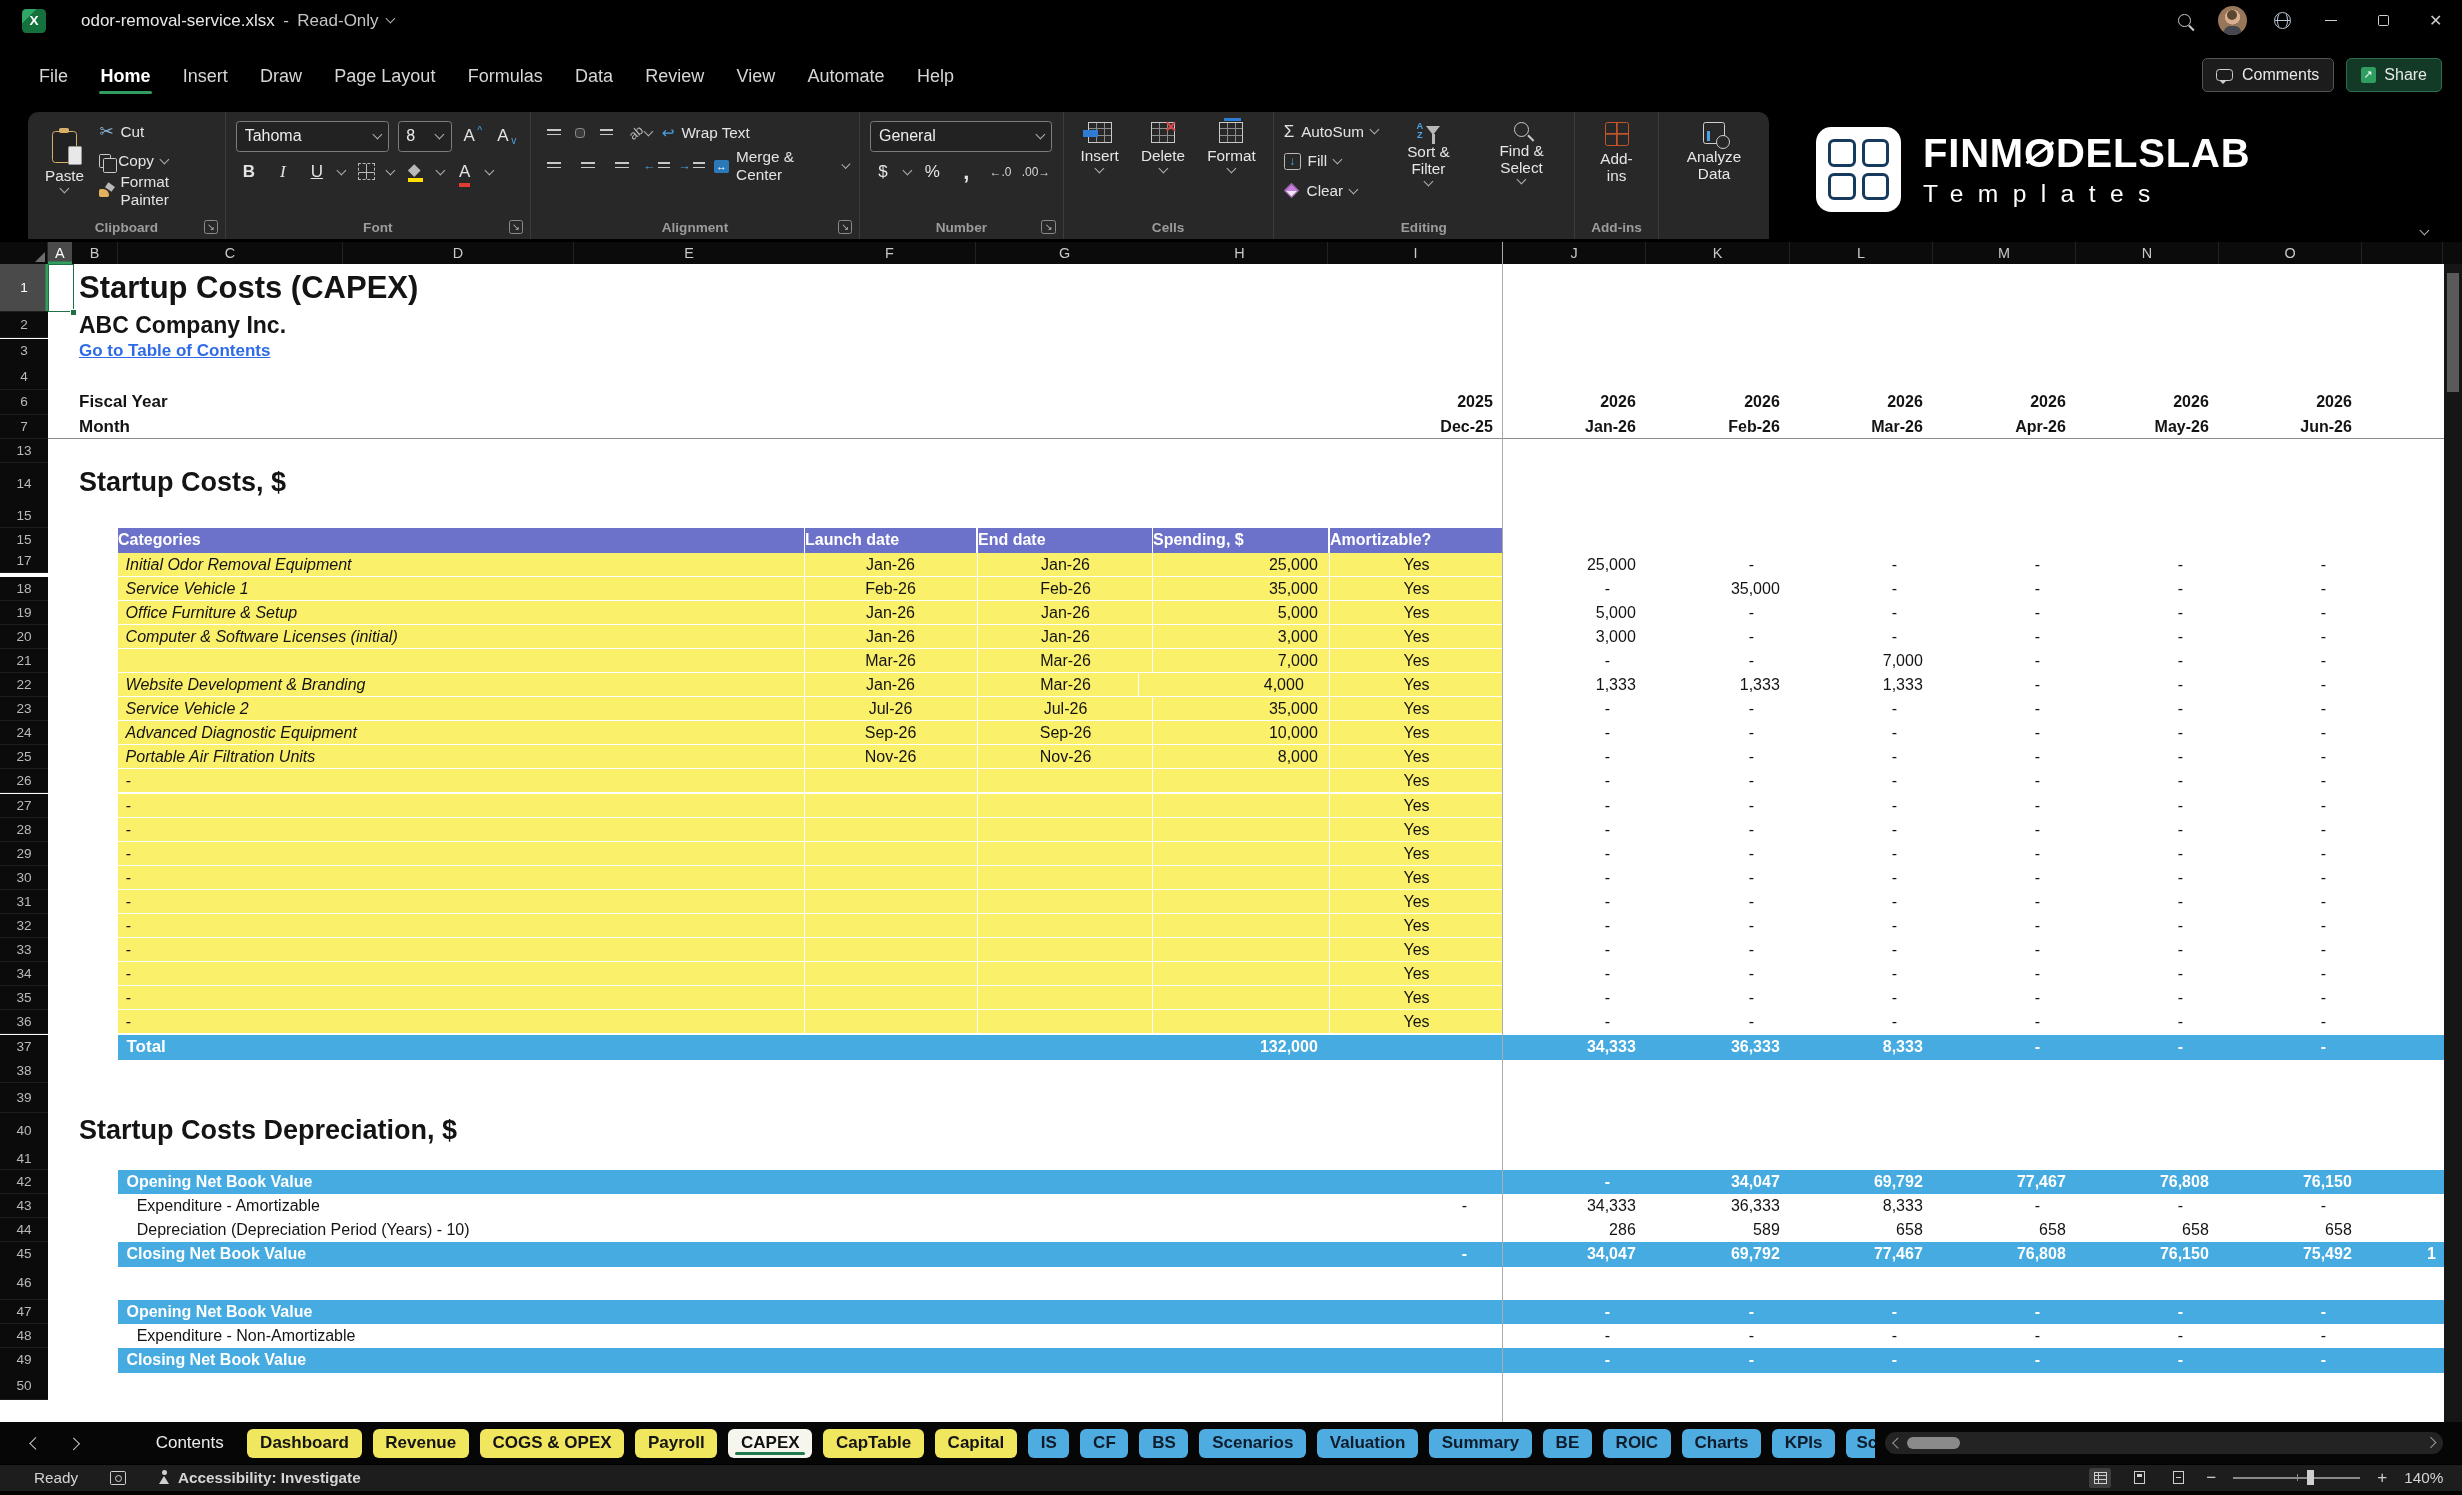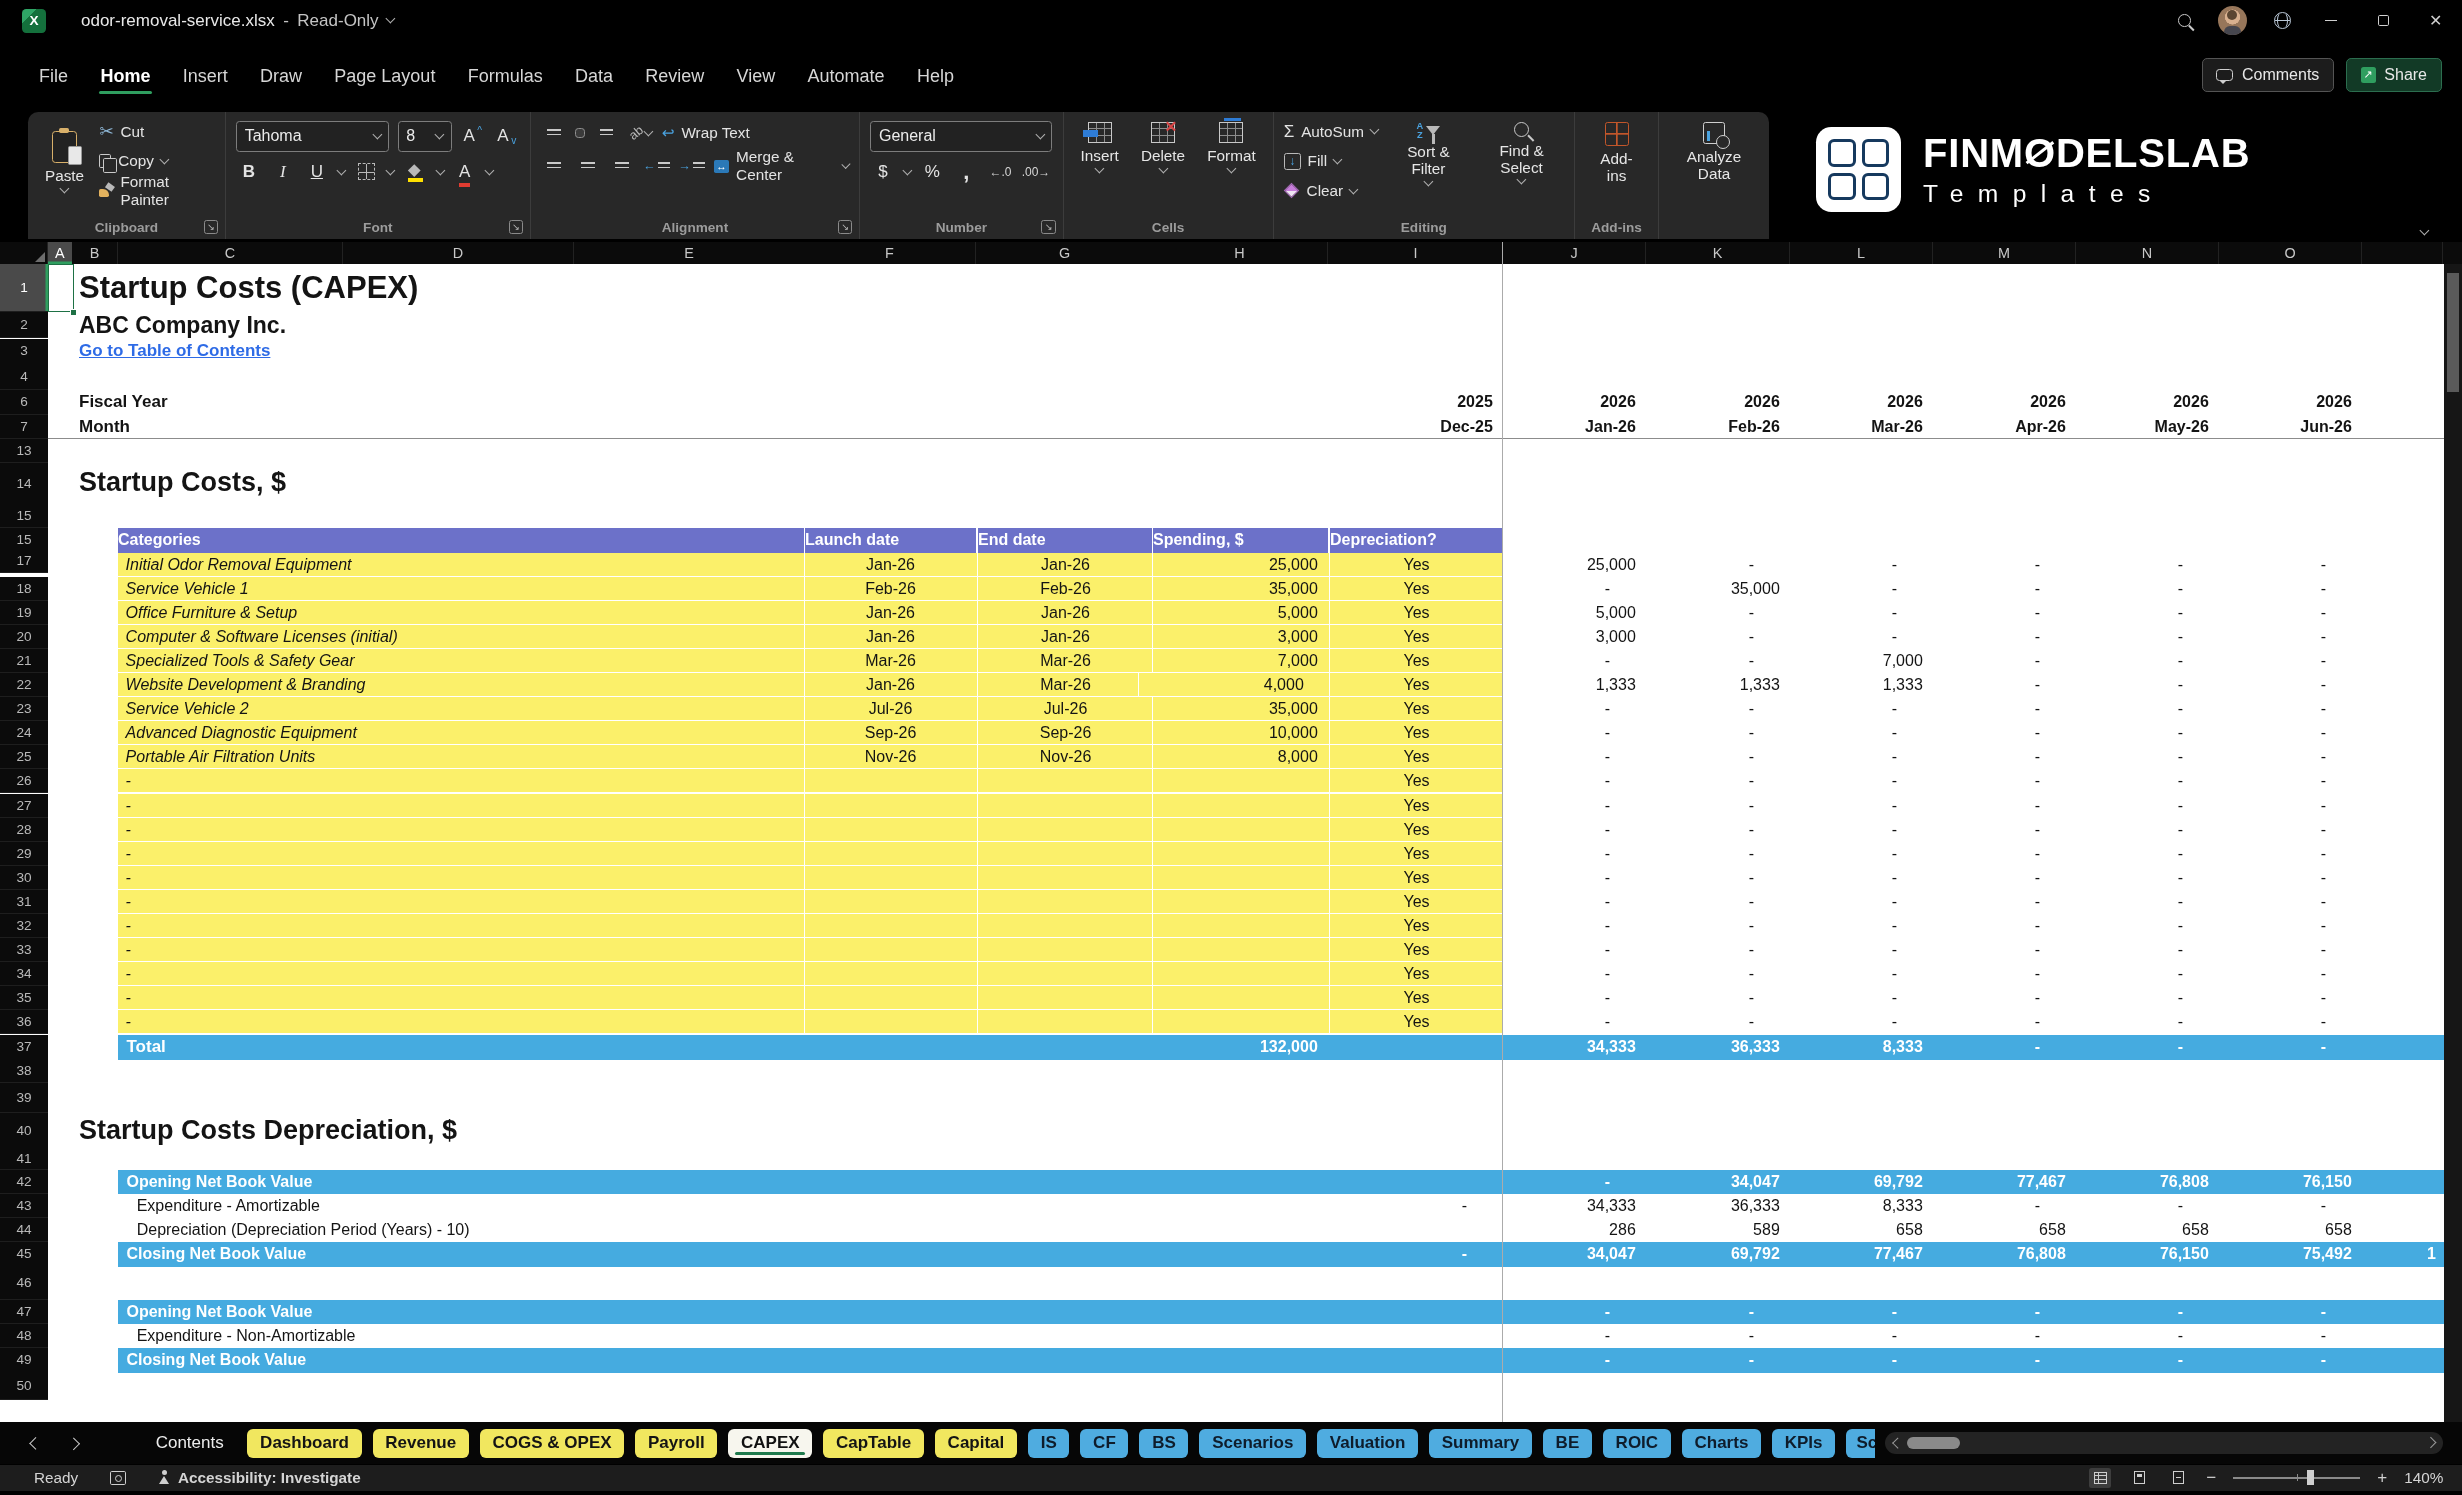--- a/index.html
+++ b/index.html
@@ -562,21 +562,21 @@
         <div class="num bold" style="left: 1503px; top: 173px; width: 143px; height: 24px; line-height: 24px;">Jan-26</div>
         <div class="num bold" style="left: 1646px; top: 173px; width: 144px; height: 24px; line-height: 24px;">Feb-26</div>
         <div class="num bold" style="left: 1790px; top: 173px; width: 143px; height: 24px; line-height: 24px;">Mar-26</div>
         <div class="num bold" style="left: 1933px; top: 173px; width: 143px; height: 24px; line-height: 24px;">Apr-26</div>
         <div class="num bold" style="left: 2076px; top: 173px; width: 143px; height: 24px; line-height: 24px;">May-26</div>
         <div class="num bold" style="left: 2219px; top: 173px; width: 143px; height: 24px; line-height: 24px;">Jun-26</div>
         <div class="th" style="left: 118px; top: 286px; width: 686px; height: 24.6px; line-height: 24.6px;">Categories</div>
         <div class="th sepl" style="left: 804px; top: 286px; width: 172px; height: 24.6px; line-height: 24.6px;">Launch date</div>
         <div class="th sepl" style="left: 977px; top: 286px; width: 176px; height: 24.6px; line-height: 24.6px;">End date</div>
         <div class="th sepl" style="left: 1152px; top: 286px; width: 176px; height: 24.6px; line-height: 24.6px;">Spending, $</div>
-        <div class="th sepl" style="left: 1329px; top: 286px; width: 174px; height: 24.6px; line-height: 24.6px;">Depreciation?</div>
+        <div class="th sepl" style="left: 1329px; top: 286px; width: 174px; height: 24.6px; line-height: 24.6px;">Amortizable?</div>
         <div class="trow" style="top: 311px; height: 24px;">
           <div class="tcell cat" style="left: 0px; width: 686px; line-height: 23px;">Initial Odor Removal Equipment</div>
           <div class="tcell ctr sepl" style="left: 686px; width: 172px; line-height: 23px;">Jan-26</div>
           <div class="tcell ctr sepl" style="left: 859px; width: 176px; line-height: 23px;">Jan-26</div>
           <div class="tcell rt sepl" style="left: 1034px; width: 176px; line-height: 23px;">25,000</div>
           <div class="tcell ctr sepl" style="left: 1211px; width: 174px; line-height: 23px;">Yes</div>
         </div>
         <div class="num " style="left: 1503px; top: 311px; width: 143px; height: 24px; line-height: 24px;">25,000</div>
         <div class="num  dash" style="left: 1646px; top: 311px; width: 144px; height: 24px; line-height: 24px;">-</div>
         <div class="num  dash" style="left: 1790px; top: 311px; width: 143px; height: 24px; line-height: 24px;">-</div>
@@ -616,21 +616,20 @@
           <div class="tcell rt sepl" style="left: 1034px; width: 176px; line-height: 23px;">3,000</div>
           <div class="tcell ctr sepl" style="left: 1211px; width: 174px; line-height: 23px;">Yes</div>
         </div>
         <div class="num " style="left: 1503px; top: 383px; width: 143px; height: 24px; line-height: 24px;">3,000</div>
         <div class="num  dash" style="left: 1646px; top: 383px; width: 144px; height: 24px; line-height: 24px;">-</div>
         <div class="num  dash" style="left: 1790px; top: 383px; width: 143px; height: 24px; line-height: 24px;">-</div>
         <div class="num  dash" style="left: 1933px; top: 383px; width: 143px; height: 24px; line-height: 24px;">-</div>
         <div class="num  dash" style="left: 2076px; top: 383px; width: 143px; height: 24px; line-height: 24px;">-</div>
         <div class="num  dash" style="left: 2219px; top: 383px; width: 143px; height: 24px; line-height: 24px;">-</div>
         <div class="trow" style="top: 407px; height: 24px;">
-          <div class="tcell cat" style="left: 0px; width: 686px; line-height: 23px;">Specialized Tools &amp; Safety Gear</div>
           <div class="tcell ctr sepl" style="left: 686px; width: 172px; line-height: 23px;">Mar-26</div>
           <div class="tcell ctr sepl" style="left: 859px; width: 176px; line-height: 23px;">Mar-26</div>
           <div class="tcell rt sepl" style="left: 1034px; width: 176px; line-height: 23px;">7,000</div>
           <div class="tcell ctr sepl" style="left: 1211px; width: 174px; line-height: 23px;">Yes</div>
         </div>
         <div class="num  dash" style="left: 1503px; top: 407px; width: 143px; height: 24px; line-height: 24px;">-</div>
         <div class="num  dash" style="left: 1646px; top: 407px; width: 144px; height: 24px; line-height: 24px;">-</div>
         <div class="num " style="left: 1790px; top: 407px; width: 143px; height: 24px; line-height: 24px;">7,000</div>
         <div class="num  dash" style="left: 1933px; top: 407px; width: 143px; height: 24px; line-height: 24px;">-</div>
         <div class="num  dash" style="left: 2076px; top: 407px; width: 143px; height: 24px; line-height: 24px;">-</div>

